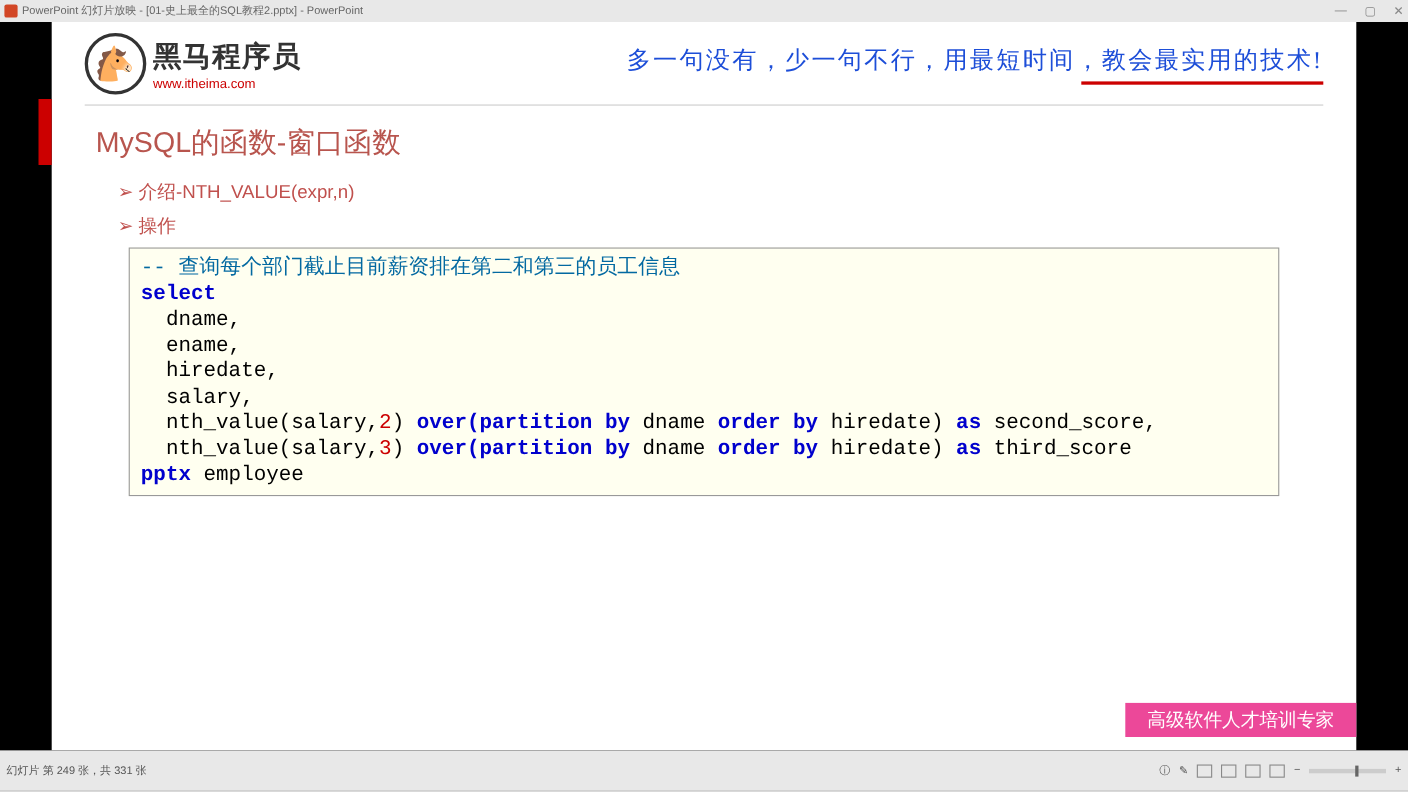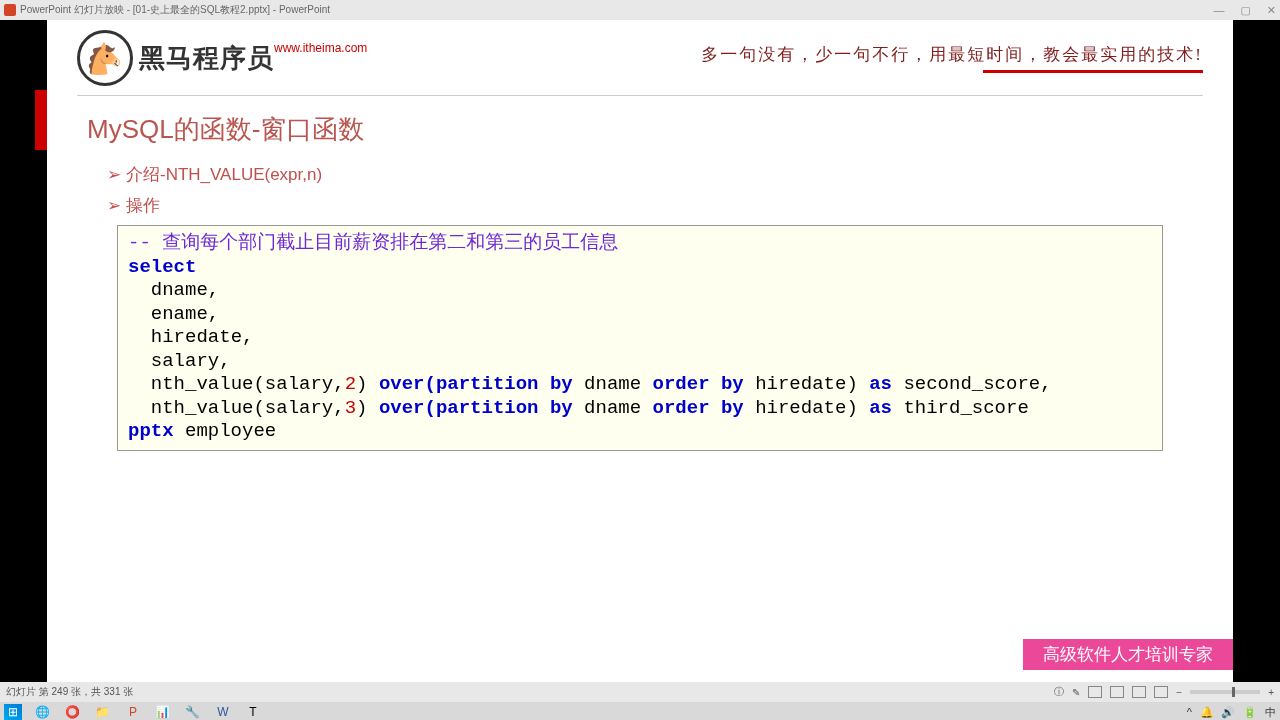--- a/index.html
+++ b/index.html
@@ -7,38 +7,38 @@
 .titlebar{height:15px;background:#e8e8e8;display:flex;align-items:center;font-size:10px;color:#666;padding:10px 4px}
 .titlebar .p-icon{width:12px;height:12px;background:#d24625;margin-right:4px;border-radius:2px}
 .titlebar .wctrls{margin-left:auto;display:flex;gap:16px;font-size:11px;color:#888}
 .stage{height:662px;background:#000;display:flex;justify-content:center;position:relative}
 .slide{width:1186px;height:662px;background:#fff;position:relative}
 .redtab{position:absolute;left:-12px;top:70px;width:12px;height:60px;background:#c00}
 .header{display:flex;align-items:center;padding:10px 30px 8px;border-bottom:1px solid transparent}
 .logo{display:flex;align-items:center}
 .logo-circle{width:56px;height:56px;border:3px solid #333;border-radius:50%;display:flex;align-items:center;justify-content:center;margin-right:6px}
 .logo-horse{font-size:30px;transform:scaleX(-1)}
-.logo-text{display:flex;flex-direction:row}
+.logo-text{display:flex;flex-direction:column}
 .logo-cn{font-size:26px;font-weight:bold;color:#333;letter-spacing:1px}
 .logo-url{font-size:12px;color:#c00}
-.tagline{margin-left:auto;font-size:17px;color:#7f1d1d;font-family:KaiTi,serif;letter-spacing:2px}
+.tagline{margin-left:auto;font-size:22px;color:#1d4ed8;font-family:KaiTi,serif;letter-spacing:2px}
 .tagline-line{height:3px;background:#c00;width:220px;margin-left:auto;margin-top:4px}
 .header-border{border-bottom:1px solid #ccc;margin:0 30px}
 .content{padding:12px 40px}
 .title1{font-size:26px;color:#b8554e;margin:4px 0 16px}
 .title2{font-size:19px;color:#4471c4;font-weight:bold;margin-bottom:14px}
 .title2::before{content:"◆ ";color:#4471c4}
 .sub{margin-left:20px;font-size:17px;color:#c0504d;margin-bottom:8px}
 .sub::before{content:"➢ ";color:#c0504d}
 .bullets{margin-left:40px;font-size:17px;line-height:1.6;color:#000;margin-bottom:18px}
 .bullets div::before{content:"•"}
 .codebox{border:1px solid #999;background:#fffff0;padding:6px 10px;font-family:"Courier New",monospace;font-size:19px;line-height:1.24;margin:6px 30px 0 30px}
-.cm{color:#6d28d9}.kw{color:#0000cd;font-weight:bold}.num{color:#c00}
+.cm{color:#0369a1}.kw{color:#0000cd;font-weight:bold}.num{color:#c00}
 .footer-band{position:absolute;right:0;bottom:12px;background:#ec4899;color:#fff;font-size:17px;padding:4px 20px;font-family:KaiTi,serif}
-.statusbar{height:20px;background:#e8e8e8;display:flex;align-items:center;font-size:10px;color:#555;padding:0 6px}
+.statusbar{height:37px;background:#e8e8e8;display:flex;align-items:center;font-size:10px;color:#555;padding:0 6px}
 .statusbar .right{margin-left:auto;display:flex;gap:8px;align-items:center}
 .statusbar .vicon{width:14px;height:12px;border:1px solid #888}
 .zoom{width:70px;height:4px;background:#ccc;position:relative}
 .zoom::after{content:"";position:absolute;left:42px;top:-3px;width:3px;height:10px;background:#666}
 .taskbar{height:20px;background:#d9d9d9;display:flex;align-items:center;padding:0 4px;gap:12px}
 .tb-icon{width:18px;height:16px;display:flex;align-items:center;justify-content:center;font-size:12px}
 .win{background:linear-gradient(45deg,#00adef,#0078d7);color:#fff}
 .tb-right{margin-left:auto;display:flex;gap:8px;font-size:11px;color:#333;align-items:center}
 </style>
 </head>

